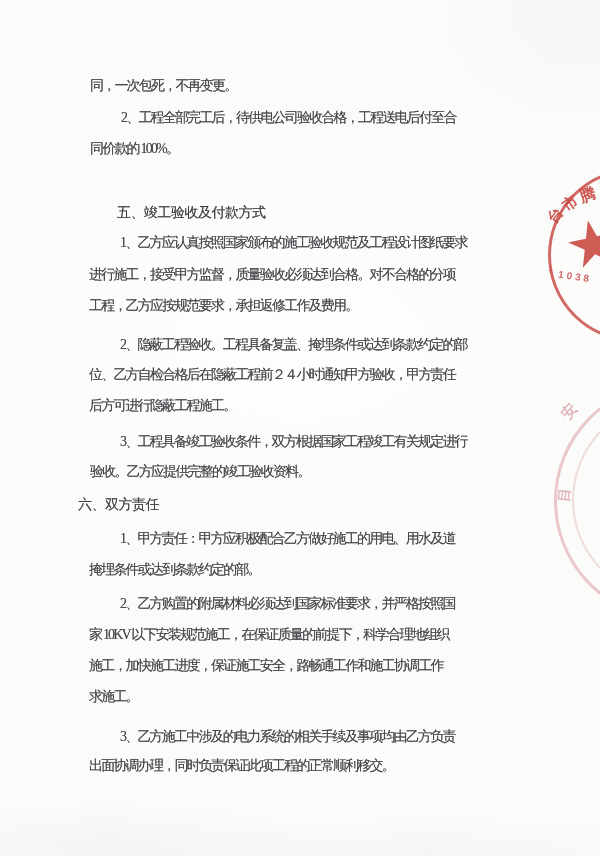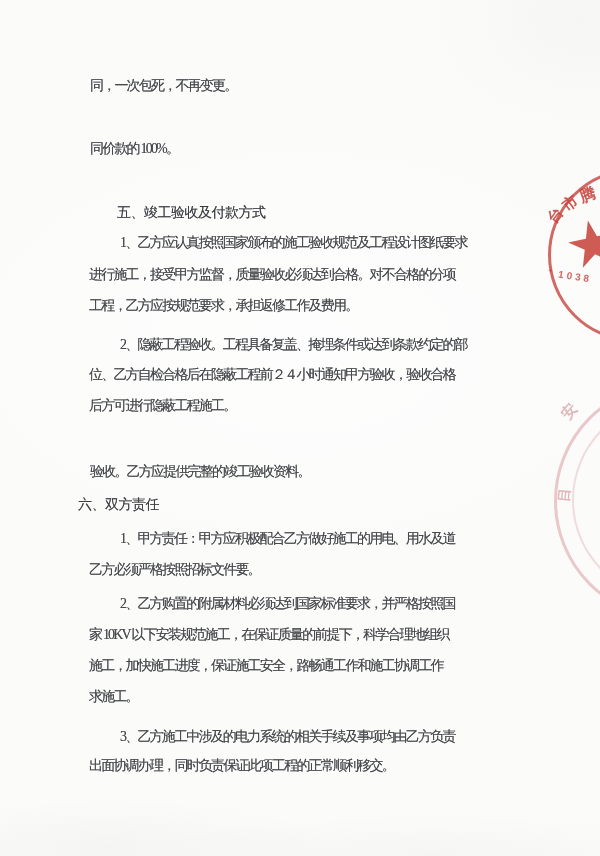--- a/index.html
+++ b/index.html
@@ -77,32 +77,34 @@
     border-radius:50%;
   }
   .s2-ch{color:rgba(190,95,100,0.55);font-size:15px;}
 </style>
 </head>
 <body>
 
 <div id="page">
 
   <div class="ln" style="top:78px;left:90px">同，一次包死，不再变更。</div>
+  <div class="ln" style="top:110px;left:121px">2、工程全部完工后，待供电公司验收合格，工程送电后付至合</div>
   <div class="ln" style="top:141px;left:90px">同价款的 100%。</div>
   <div class="ln b" style="top:205px;left:117px">五、竣工验收及付款方式</div>
   <div class="ln" style="top:235px;left:120px">1、乙方应认真按照国家颁布的施工验收规范及工程设计图纸要求</div>
   <div class="ln" style="top:298px;left:89px">工程，乙方应按规范要求，承担返修工作及费用。</div>
   <div class="ln" style="top:267px;left:89px">进行施工，接受甲方监督，质量验收必须达到合格。对不合格的分项</div>
   <div class="ln" style="top:337px;left:120px">2、隐蔽工程验收。工程具备复盖、掩埋条件或达到条款约定的部</div>
-  <div class="ln" style="top:367px;left:89px">位、乙方自检合格后在隐蔽工程前２４小时通知甲方验收，验收合格</div>
+  <div class="ln" style="top:367px;left:89px">位、乙方自检合格后在隐蔽工程前２４小时通知甲方验收，甲方责任</div>
   <div class="ln" style="top:398px;left:89px">后方可进行隐蔽工程施工。</div>
+  <div class="ln" style="top:434px;left:120px">3、工程具备竣工验收条件，双方根据国家工程竣工有关规定进行</div>
   <div class="ln" style="top:464px;left:90px">验收。乙方应提供完整的竣工验收资料。</div>
   <div class="ln b" style="top:497px;left:78px">六、双方责任</div>
   <div class="ln" style="top:531px;left:120px">1、甲方责任：甲方应积极配合乙方做好施工的用电、用水及道</div>
-  <div class="ln" style="top:562px;left:89px">乙方必须严格按照招标文件要。</div>
+  <div class="ln" style="top:562px;left:89px">掩埋条件或达到条款约定的部。</div>
   <div class="ln" style="top:596px;left:120px">2、乙方购置的附属材料必须达到国家标准要求，并严格按照国</div>
   <div class="ln" style="top:627px;left:89px">家 10KV 以下安装规范施工，在保证质量的前提下，科学合理地组织</div>
   <div class="ln" style="top:658px;left:89px">施工，加快施工进度，保证施工安全，路畅通工作和施工协调工作</div>
   <div class="ln" style="top:689px;left:89px">求施工。</div>
   <div class="ln" style="top:729px;left:120px">3、乙方施工中涉及的电力系统的相关手续及事项均由乙方负责</div>
   <div class="ln" style="top:758px;left:89px">出面协调办理，同时负责保证此项工程的正常顺利移交。</div>
 
   <div class="seal seal1">
     <div class="s1-ring"></div>
     <div class="s1-star">★</div>

